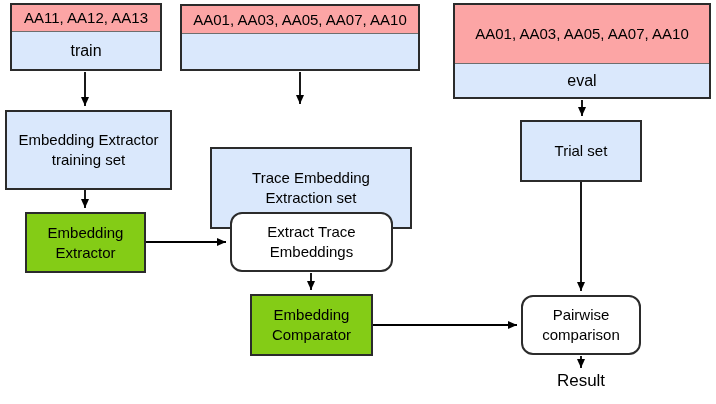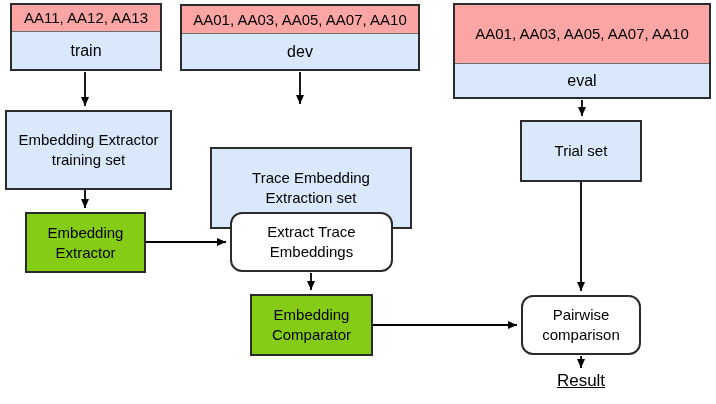--- a/index.html
+++ b/index.html
@@ -46,21 +46,20 @@
     line-height: 1.32;
     white-space: pre-line;
   }
   .node-blue   { background: #dae8fc; }
   .node-yellow { background: #84cc16; }
   .node-white  { background: #ffffff; border-radius: 12px; }
   .result {
     position: absolute;
     text-align: center;
     font-size: 17px;
-    text-decoration: underline;
   }
 </style>
 </head>
 <body>
 
 <div class="canvas">
 
   <svg class="edges" viewBox="0 0 716 404" xmlns="http://www.w3.org/2000/svg">
     <defs>
       <marker id="ah" markerWidth="11" markerHeight="10" refX="9" refY="4" orient="auto" markerUnits="userSpaceOnUse">
@@ -86,23 +85,20 @@
       <span>AA11, AA12, AA13</span>
     </div>
     <div class="ds-body">
       <span>train</span>
     </div>
   </div>
 
   <div class="box ds" style="left:180px; top:4px; width:240px; height:67px;">
     <div class="ds-header" style="height:27px;">
       <span>AA01, AA03, AA05, AA07, AA10</span>
-    </div>
-    <div class="ds-body">
-      <span>dev</span>
     </div>
   </div>
 
   <div class="box ds" style="left:453px; top:3px; width:258px; height:96px;">
     <div class="ds-header" style="height:58px;">
       <span>AA01, AA03, AA05, AA07, AA10</span>
     </div>
     <div class="ds-body">
       <span>eval</span>
     </div>

